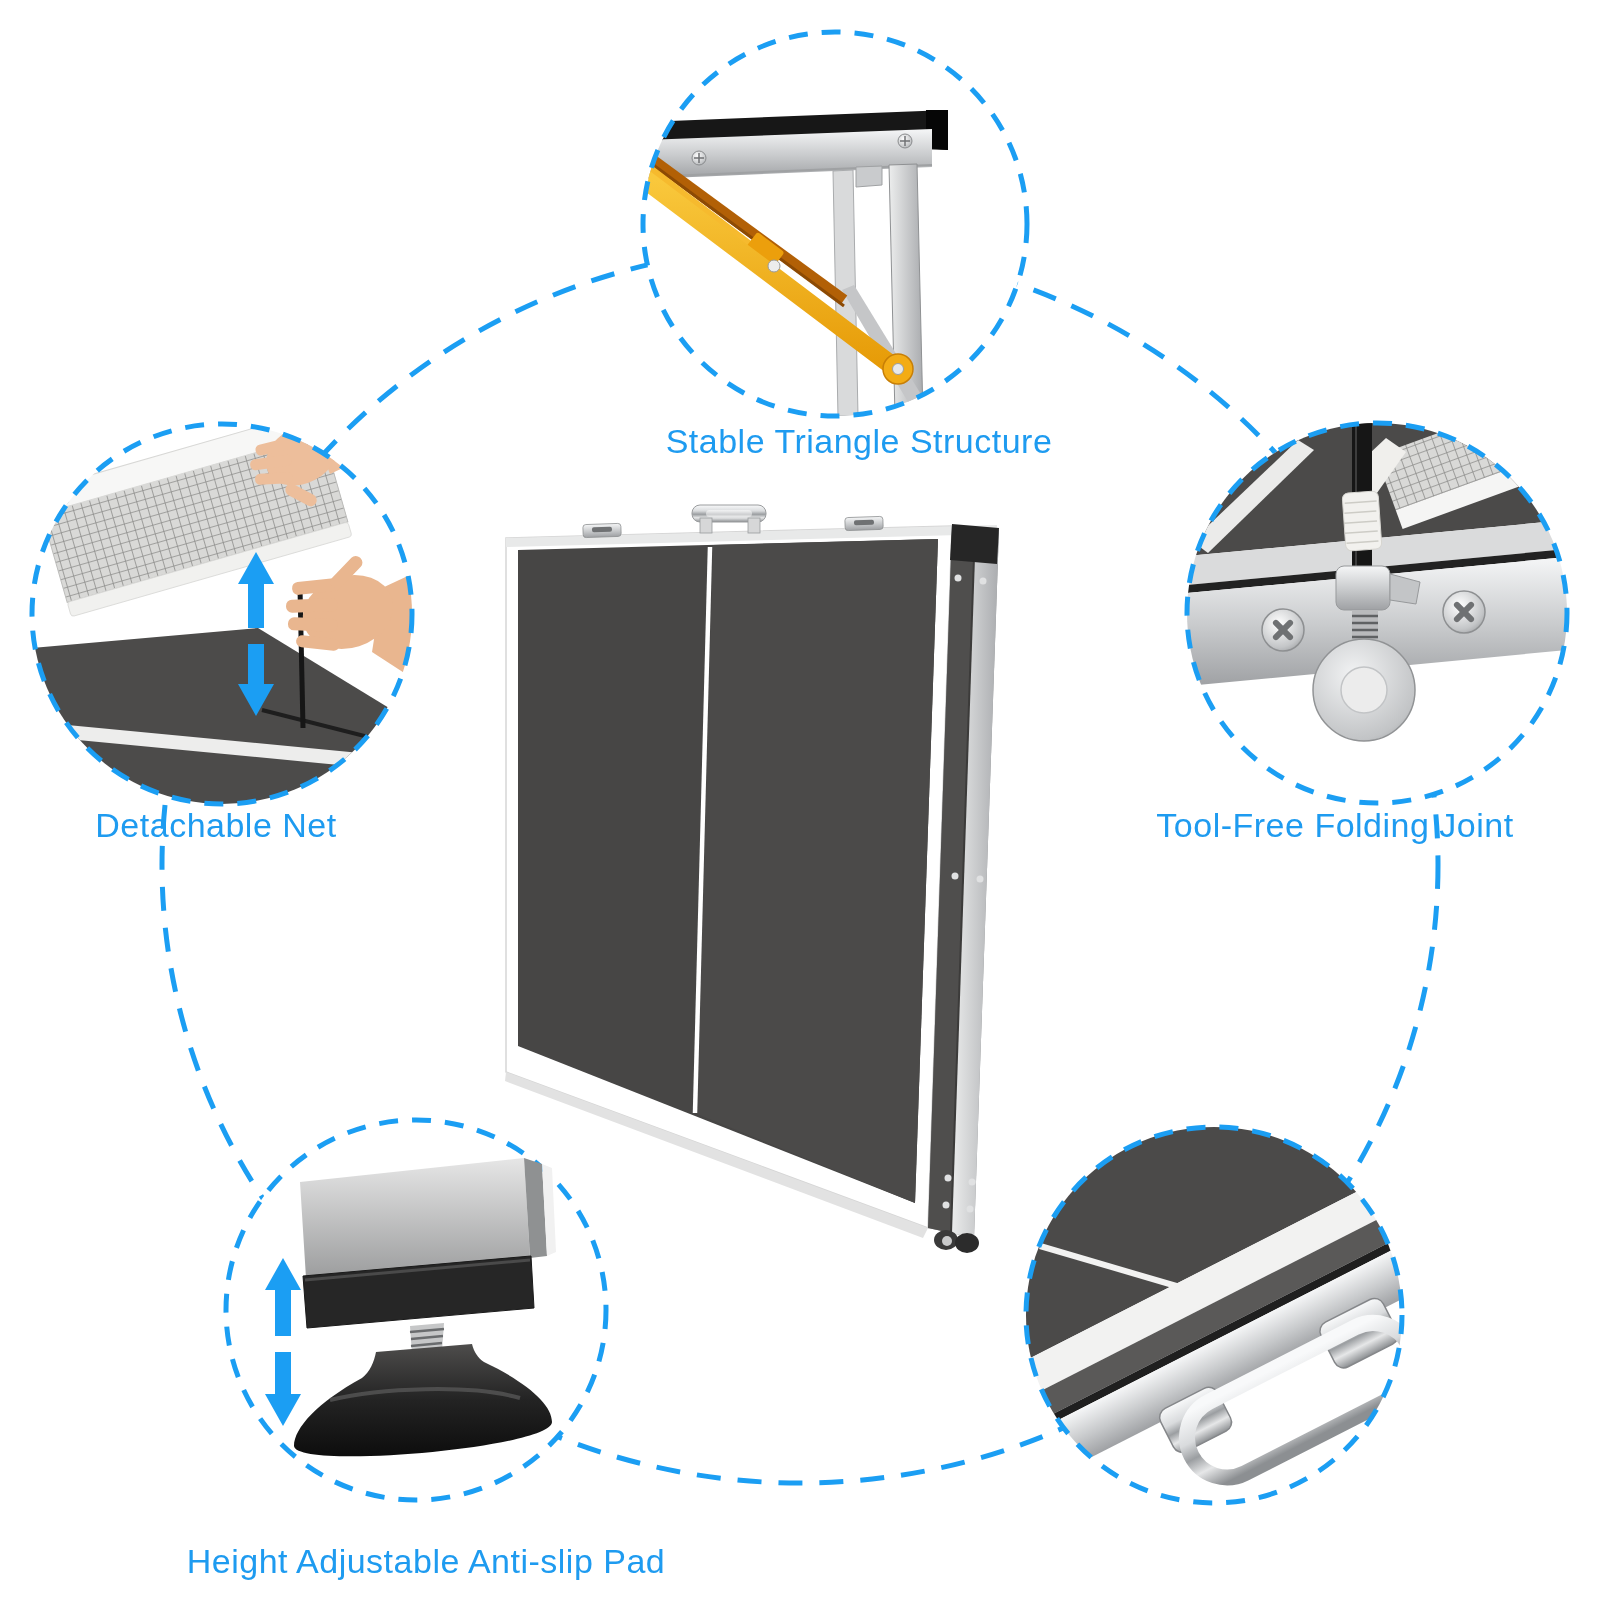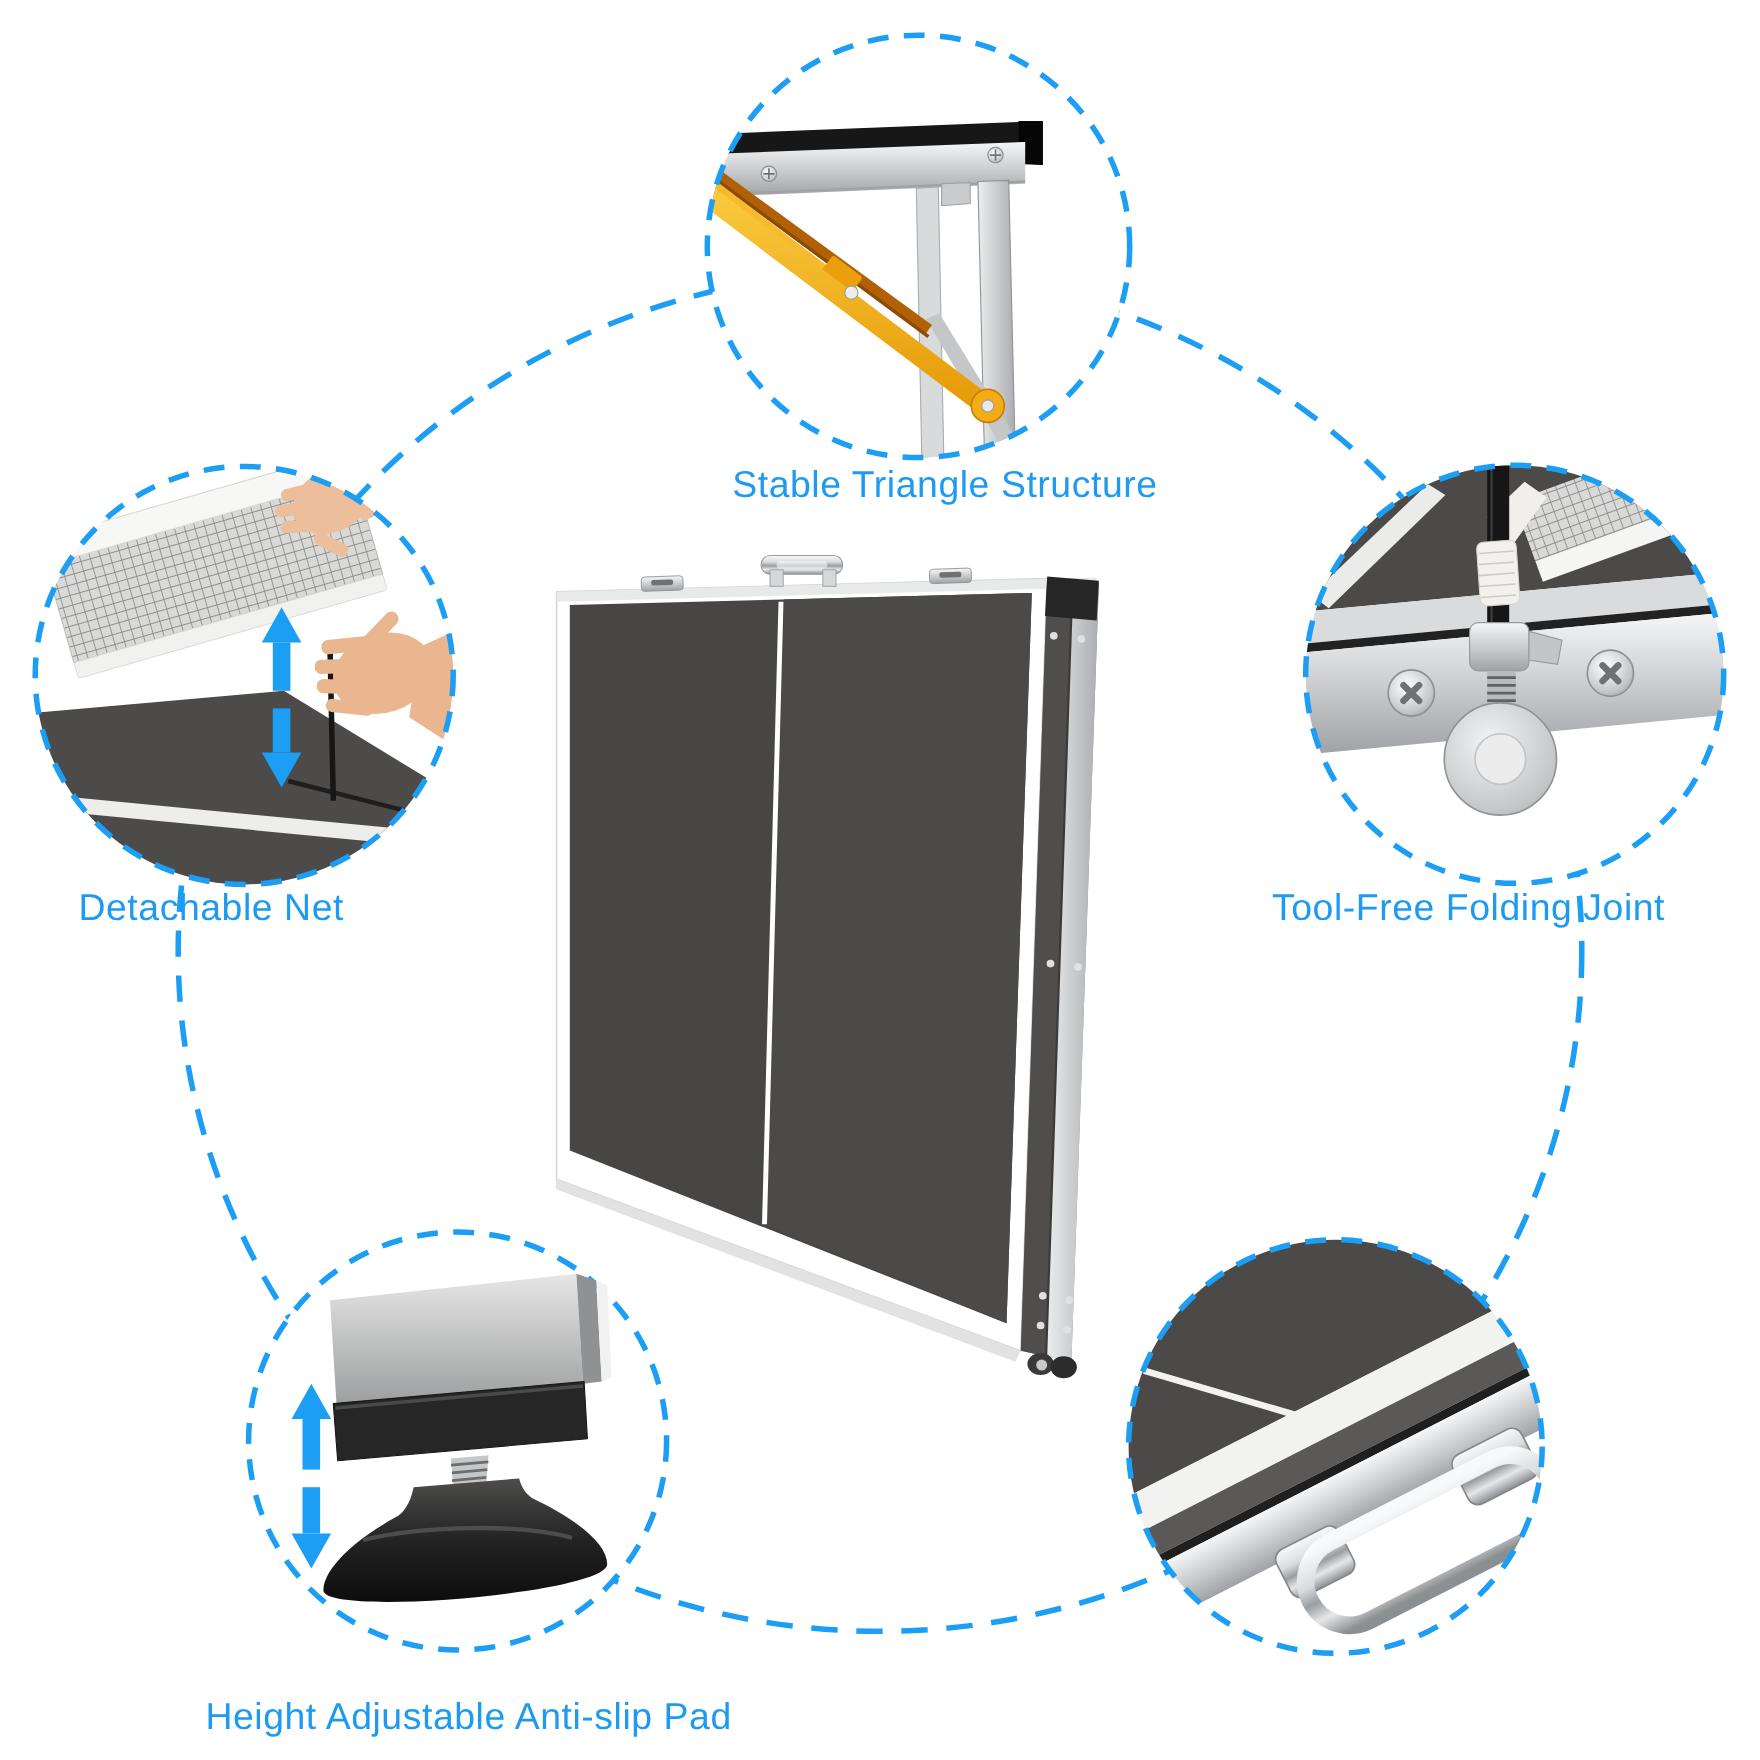--- a/index.html
+++ b/index.html
@@ -265,20 +265,20 @@
         <rect x="1130" y="1390" width="244" height="80" rx="40" fill="none" stroke="url(#gChrome)" stroke-width="16"></rect>
       </g>
       <path d="M1040,1246 L1190,1290" stroke="#f2f2f1" stroke-width="6" fill="none"></path>
     </g>
     <circle cx="1214" cy="1315" r="188" fill="none" stroke="#1B9EF3" stroke-width="5" stroke-dasharray="19 14"></circle>
   </g>
 </svg>
 
 <div class="feature-label" style="left:815px;top:422px;margin-left:44px;">Stable Triangle Structure</div>
 
-<div class="feature-label" style="left:192px;top:806px;">Detachable Net</div>
+<div class="feature-label" style="left:216px;top:806px;">Detachable Net</div>
 
 <div class="feature-label" style="left:1335px;top:806px;">Tool-Free Folding Joint</div>
 
 <div class="feature-label" style="left:426px;top:1542px;">Height Adjustable Anti-slip Pad</div>
 
 
 </div>
 
 </body></html>

